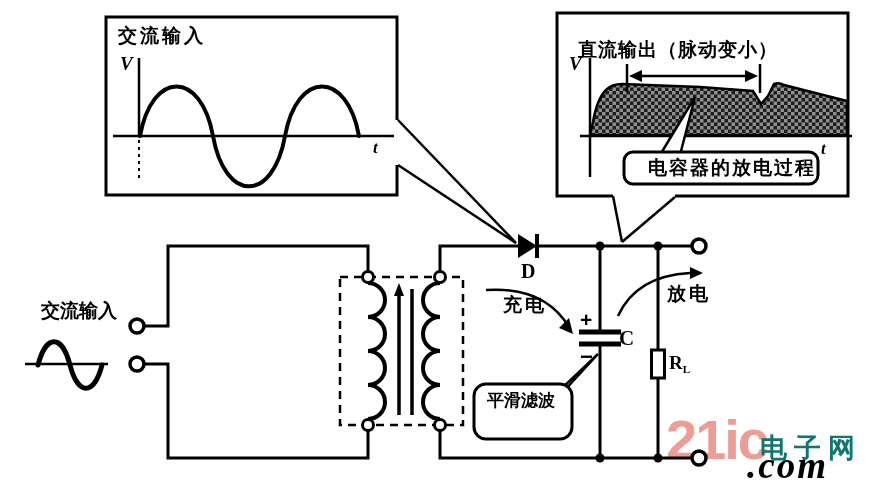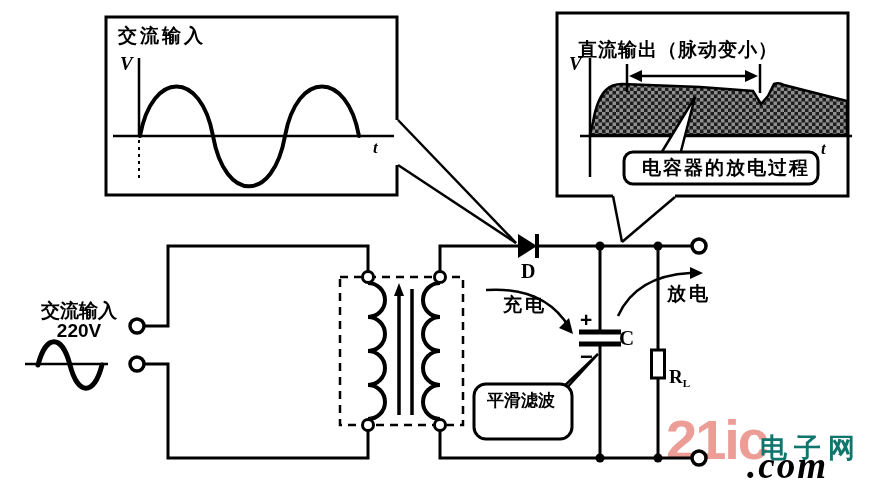--- a/index.html
+++ b/index.html
@@ -10,21 +10,21 @@
   .lbl{position:absolute;white-space:nowrap;font-weight:bold;line-height:1;z-index:3;}
   .serifi{font-family:"Liberation Serif","DejaVu Serif",serif;font-style:italic;}
   .serifb{font-family:"Liberation Serif","DejaVu Serif",serif;}
   #artwork{position:absolute;left:0;top:0;z-index:2;}
   #watermark{position:absolute;left:0;top:0;width:871px;height:486px;z-index:1;}
   .wm{position:absolute;white-space:nowrap;font-weight:bold;line-height:1;}
   #wm-brand{left:666px;top:412px;font-size:56px;letter-spacing:-2px;}
   #wm-site{left:760px;top:435px;font-size:27px;letter-spacing:7px;}
   #wm-suffix{left:747px;top:447px;font-size:37px;font-family:"Liberation Serif","DejaVu Serif",serif;font-style:italic;letter-spacing:2px;}
   .callout-text{position:absolute;text-align:center;z-index:3;font-weight:bold;}
-  #discharge-callout-label{left:624px;top:152px;width:204px;height:32px;line-height:32px;font-size:19px;letter-spacing:2px;}
+  #discharge-callout-label{left:624px;top:152px;width:204px;height:32px;line-height:32px;font-size:19px;letter-spacing:2px;padding-left:6px;}
   #smoothing-callout-text{left:474px;top:389px;width:94px;font-size:17px;line-height:23px;}
   #source-label{left:32px;top:301px;width:94px;text-align:center;font-size:19px;line-height:20px;}
 </style>
 </head>
 <body>
 
 <div id="stage">
 
   <div id="watermark">
     <div class="wm" id="wm-brand" style="color: rgb(236, 158, 150);">21ic</div>
@@ -157,30 +157,29 @@
   <div class="lbl serifi" style="left:120px;top:54px;font-size:19px;">V</div>
   <div class="lbl serifi" style="left:373px;top:139px;font-size:17px;">t</div>
 
   <div class="lbl" style="left:578px;top:24px;font-size:19px;letter-spacing:1px;margin-top:16px;">直流输出（脉动变小）</div>
   <div class="lbl serifi" style="left:569px;top:54px;font-size:19px;">V</div>
   <div class="lbl serifi" style="left:821px;top:140px;font-size:17px;">t</div>
   <div class="callout-text" id="discharge-callout-label">电容器的放电过程</div>
 
   <div class="callout-text" id="source-label">
     <div>交流输入</div>
-    <div>220V</div>
   </div>
 
   <div class="lbl serifb" style="left:521px;top:261px;font-size:20px;">D</div>
   <div class="lbl" style="left:503px;top:295px;font-size:19px;letter-spacing:3px;">充电</div>
   <div class="lbl" style="left:667px;top:286px;font-size:19px;letter-spacing:3px;font-family:Liberation Mono, monospace;">放电</div>
   <div class="lbl" style="left:580px;top:309px;font-size:21px;">+</div>
   <div class="lbl" style="left:580px;top:346px;font-size:22px;">−</div>
   <div class="lbl serifb" style="left:619px;top:328px;font-size:21px;">C</div>
-  <div class="lbl serifb" style="left:669px;top:367px;font-size:19px;">
+  <div class="lbl serifb" style="left:669px;top:353px;font-size:19px;">
     <span>R</span><span style="font-size:11px;vertical-align:-4px;">L</span>
   </div>
 
   <div class="callout-text" id="smoothing-callout-text">
     <div>平滑滤波</div>
   </div>
 
 </div>
 
 </body></html>

